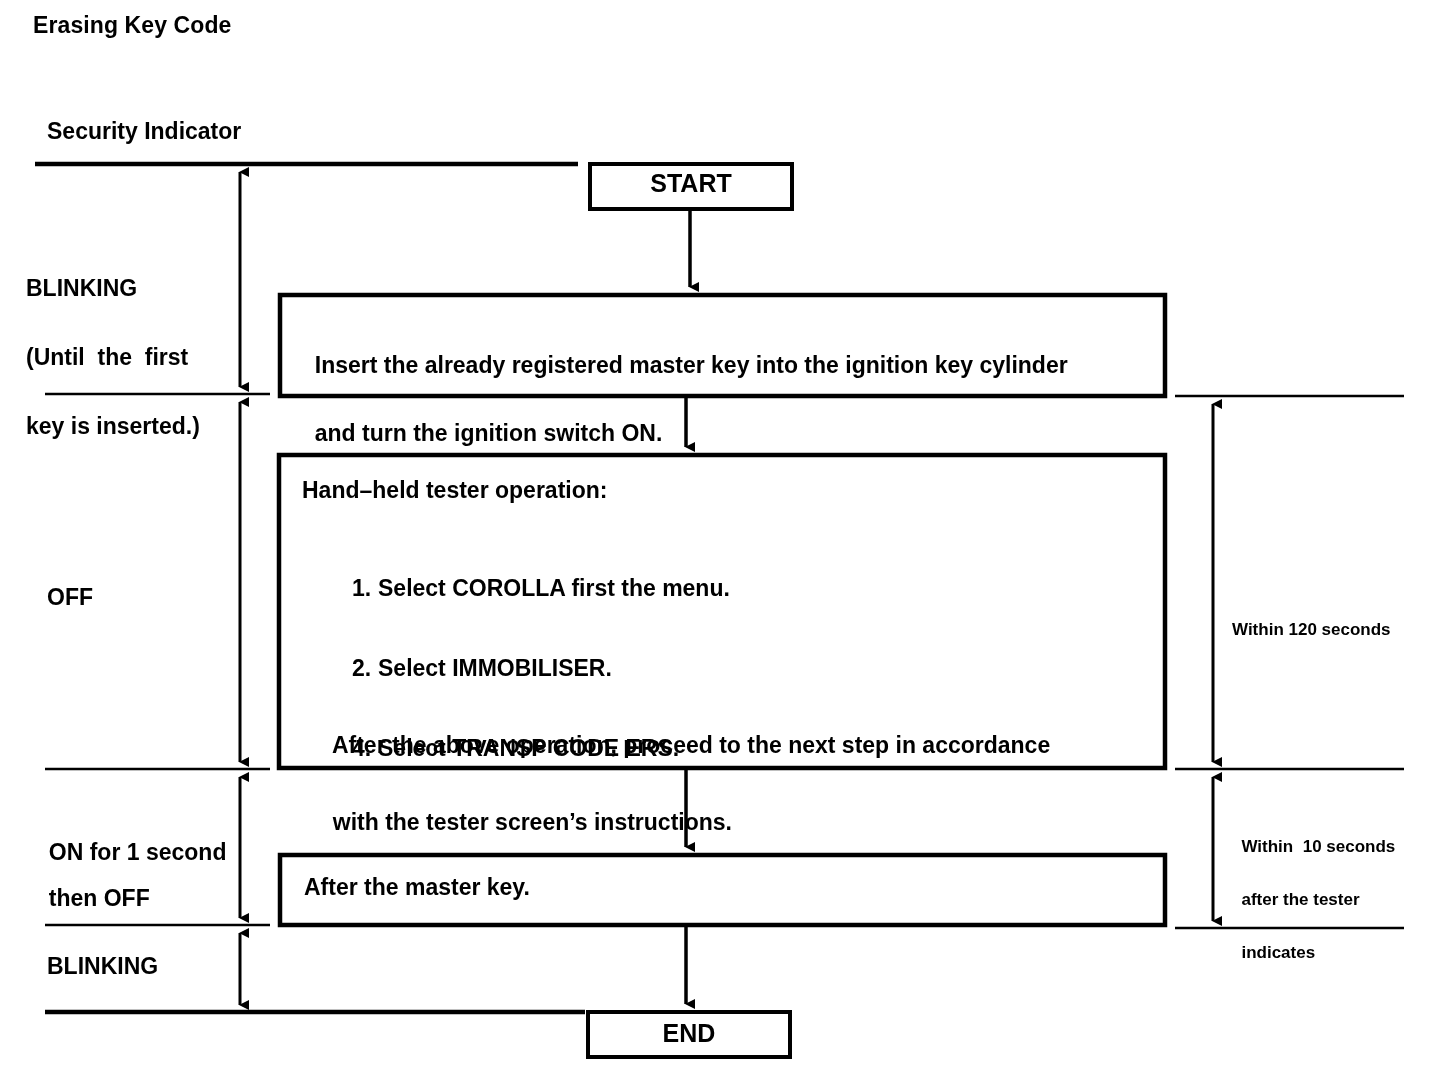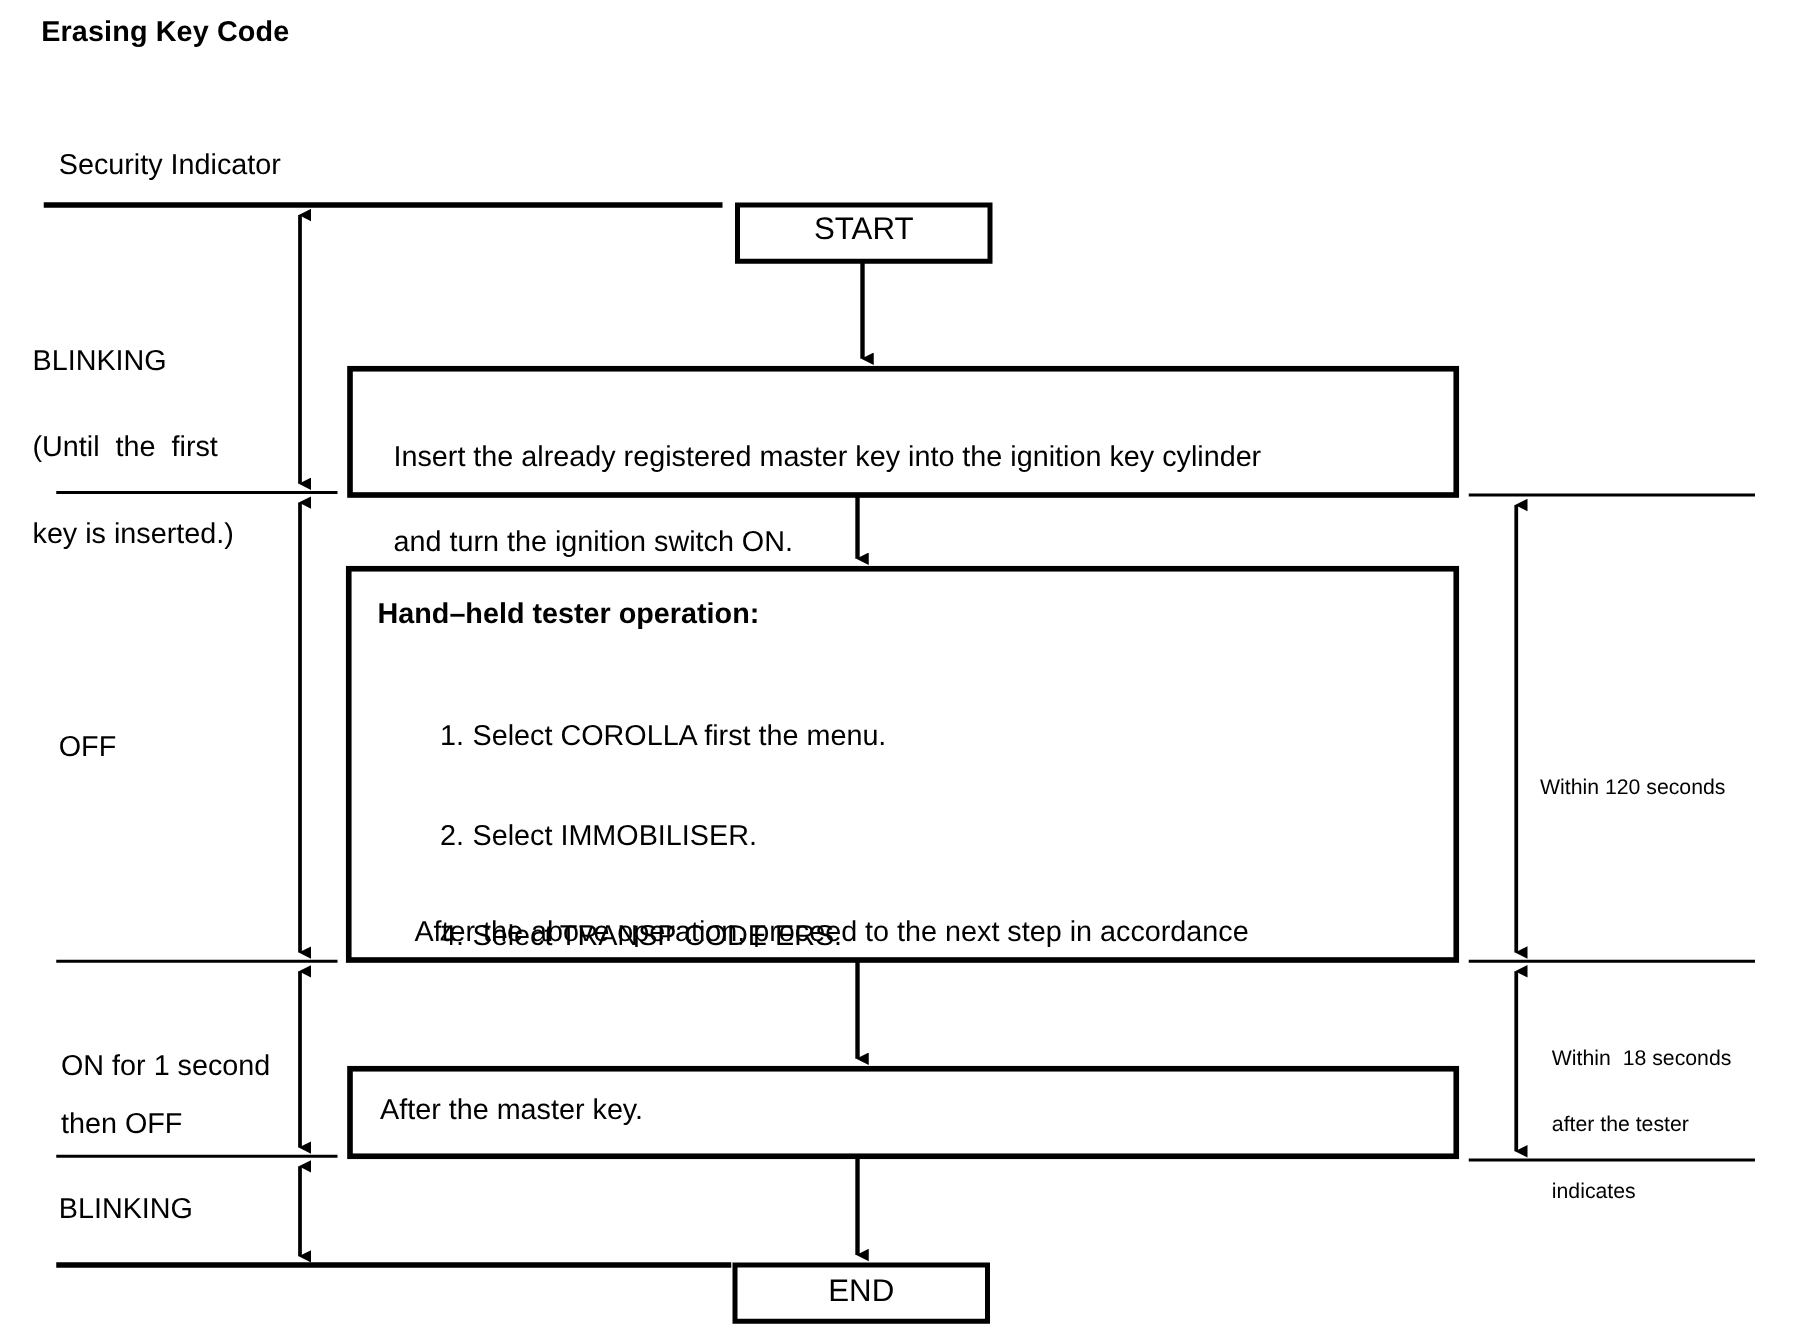--- a/index.html
+++ b/index.html
@@ -21,20 +21,21 @@
     top: 0;
     width: 1456px;
     height: 1066px;
   }
   .txt {
     position: absolute;
     color: #000000;
     white-space: pre;
     font-family: "Liberation Sans", sans-serif;
     line-height: 1.0;
+    font-weight: bold;
   }
 
   
   #title {
     left: 33px;
     top: 14px;
     font-size: 23px;
     font-weight: bold;
     letter-spacing: 0.1px;
   }
@@ -170,21 +171,21 @@
 <div class="txt state-label" id="state-on1sec">
   <span class="sub">ON for 1 second</span><br>
   <span class="sub">then OFF</span>
 </div>
 
 <div class="txt state-label" id="state-blinking2">BLINKING</div>
 
 <div class="txt timing-label" id="timing-120">Within 120 seconds</div>
 
 <div class="txt timing-label" id="timing-10">
-  <span>Within  18 seconds</span><br>
+  <span>Within  10 seconds</span><br>
   <span>after the tester</span><br>
   <span>indicates</span>
 </div>
 
 <div class="txt" id="start-text">START</div>
 
 <div class="txt" id="box1-text">
   <span>Insert the already registered master key into the ignition key cylinder</span><br>
   <span>and turn the ignition switch ON.</span>
 </div>
@@ -192,17 +193,18 @@
 <div class="txt" id="tester-head">Hand–held tester operation:</div>
 
 <div class="txt" id="tester-steps">
   <span class="step"><span class="num">1.</span><span>Select COROLLA first the menu.</span></span>
   <span class="step"><span class="num">2.</span><span>Select IMMOBILISER.</span></span>
   <span class="step"><span class="num">4.</span><span>Select TRANSP CODE ERS.</span></span>
 </div>
 
 <div class="txt" id="tester-after">
   <span>After the above operation, proceed to the next step in accordance</span><br>
+  <span>with the tester screen’s instructions.</span>
 </div>
 
 <div class="txt" id="box3-text">After the master key.</div>
 
 <div class="txt" id="end-text">END</div>
 
 </body></html>

